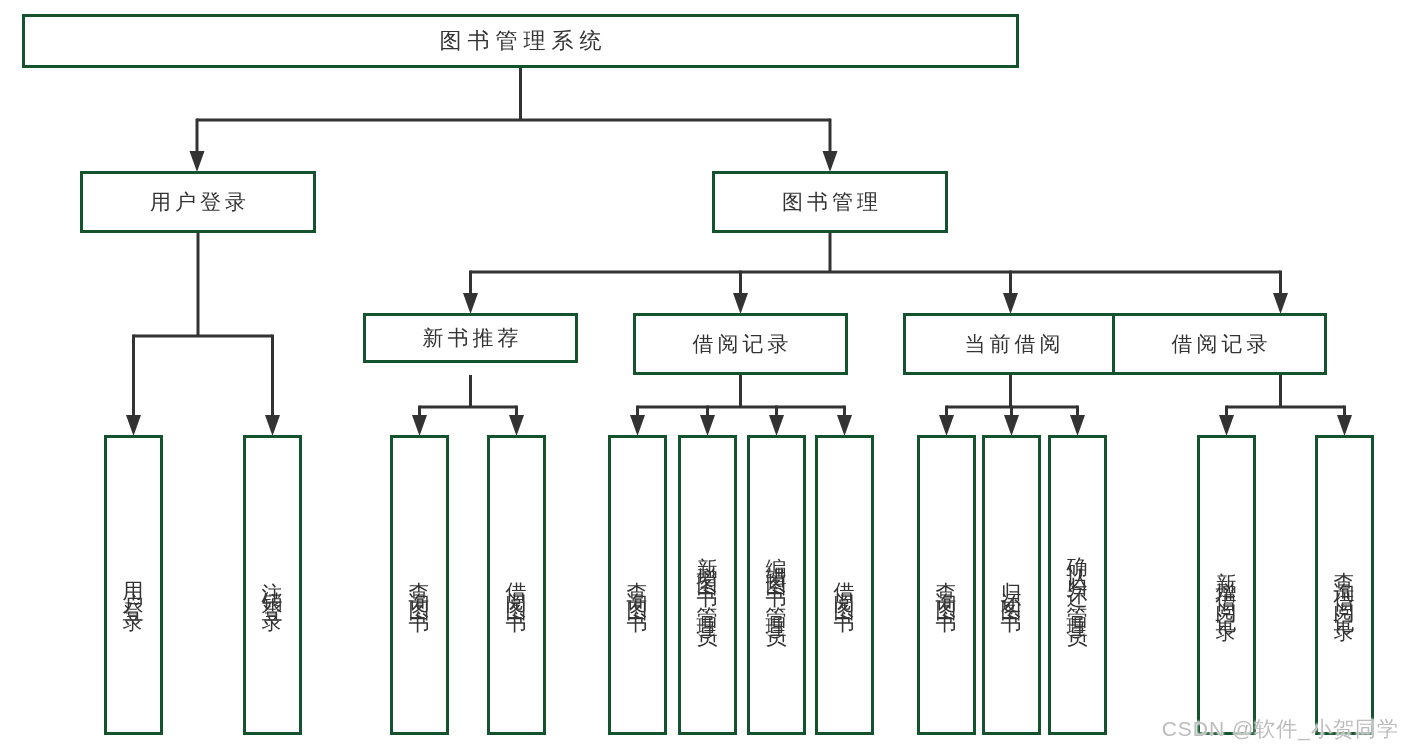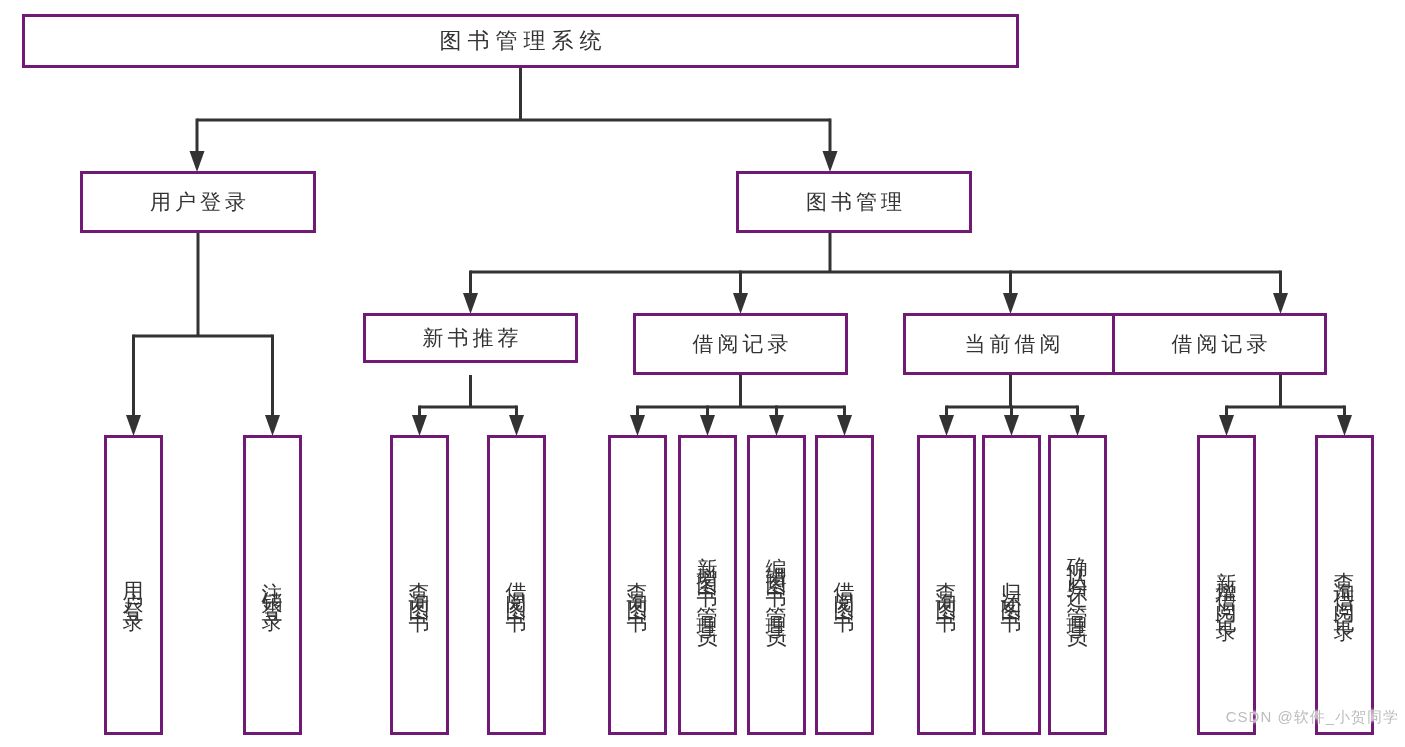--- a/index.html
+++ b/index.html
@@ -3,34 +3,34 @@
 <meta charset="utf-8">
 <style>
   html,body{margin:0;padding:0;background:#ffffff;}
   .stage{
     position:relative;width:1405px;height:747px;background:#ffffff;overflow:hidden;
     font-family:"Liberation Sans","DejaVu Sans",sans-serif;color:#333333;
   }
   .connectors{position:absolute;left:0;top:0;z-index:0;}
   .box{
     position:absolute;box-sizing:border-box;background:#ffffff;
-    border:3px solid #701a75;display:flex;align-items:center;justify-content:center;
+    border:3px solid #14532d;display:flex;align-items:center;justify-content:center;
     z-index:1;
     text-align:right;
   }
   .hlabel{font-size:21px;letter-spacing:4px;text-indent:4px;white-space:nowrap;}
   .rootlabel{font-size:22px;letter-spacing:6px;text-indent:6px;}
   .vtext{
     writing-mode:vertical-rl;text-orientation:mixed;
     font-size:21px;letter-spacing:10px;line-height:1;
     max-height:292px;
   }
   .watermark{
-    position:absolute;right:6px;bottom:20px;z-index:3;
-    font-size:15px;color:#bcbcbc;letter-spacing:1px;white-space:nowrap;
+    position:absolute;right:6px;bottom:4px;z-index:3;
+    font-size:21px;color:#bcbcbc;letter-spacing:1px;white-space:nowrap;
     text-shadow:0 0 3px #ffffff,0 0 3px #ffffff,0 0 2px #ffffff;
     margin-left:48px;
   }
 </style>
 </head>
 <body>
 
 <div class="stage">
 
   <svg class="connectors" width="1405" height="747" viewBox="0 0 1405 747">
@@ -98,21 +98,21 @@
     </g>
   </svg>
 
   <div class="box" style="left:22px;top:14px;width:997px;height:54px;">
     <span class="rootlabel">图书管理系统</span>
   </div>
 
   <div class="box" style="left:80px;top:171px;width:236px;height:62px;">
     <span class="hlabel">用户登录</span>
   </div>
-  <div class="box" style="left:712px;top:171px;width:236px;height:62px;margin-left:24px;">
+  <div class="box" style="left:712px;top:171px;width:236px;height:62px;">
     <span class="hlabel">图书管理</span>
   </div>
 
   <div class="box" style="left:363px;top:313px;width:215px;height:50px;font-family:Liberation Mono, monospace;">
     <span class="hlabel">新书推荐</span>
   </div>
   <div class="box" style="left:633px;top:313px;width:215px;height:62px;">
     <span class="hlabel">借阅记录</span>
   </div>
   <div class="box" style="left:903px;top:313px;width:219px;height:62px;">

